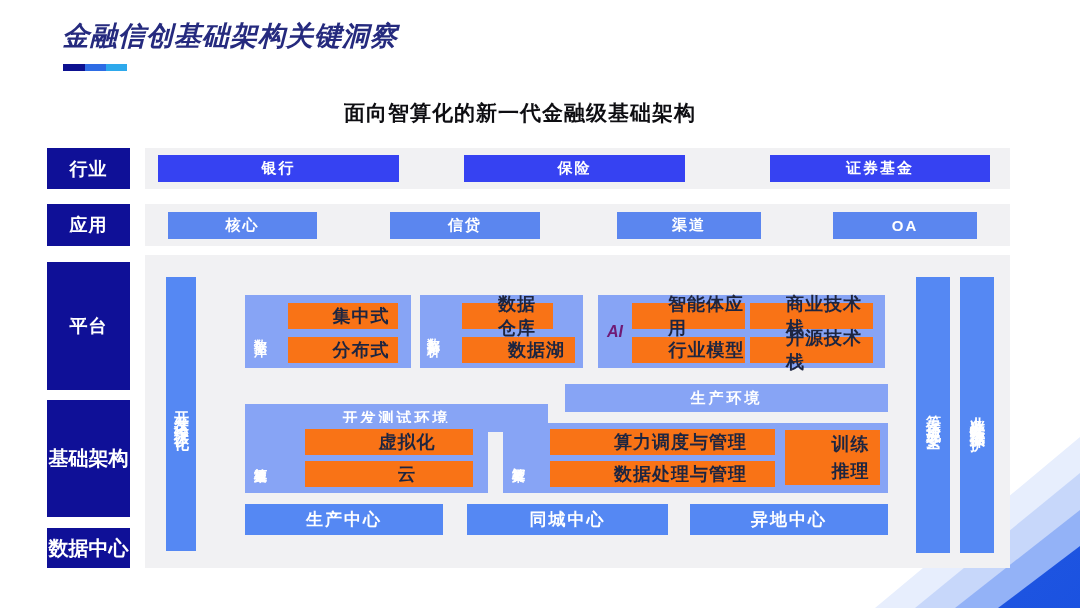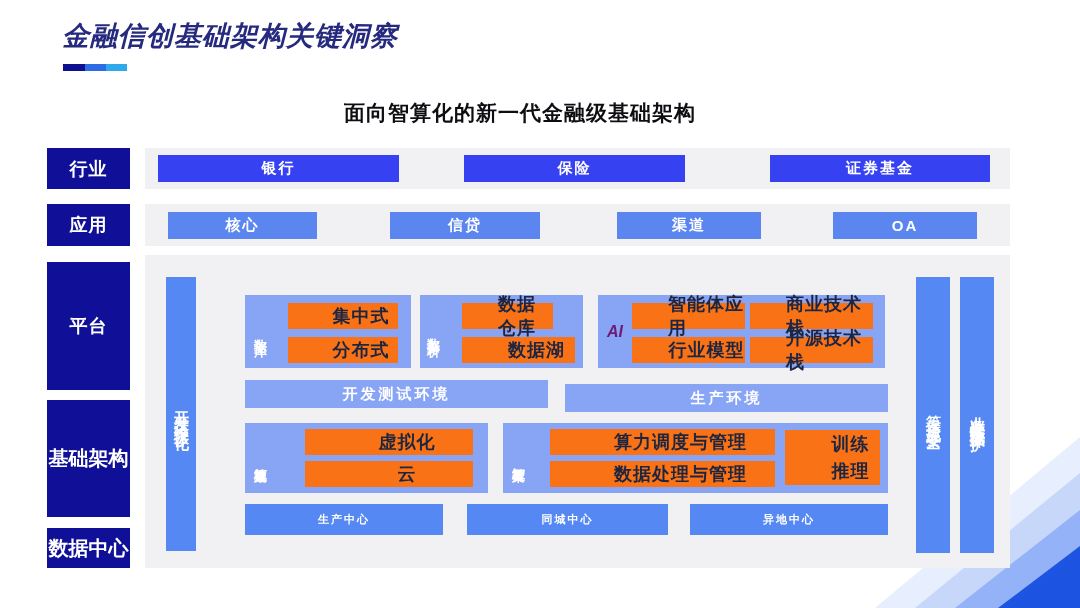--- a/index.html
+++ b/index.html
@@ -56,21 +56,21 @@
     background:#87a4f5;color:#fff;font-weight:bold;font-size:15px;z-index:2;
     display:flex;align-items:center;justify-content:center;letter-spacing:3px;
   }
   .vbar{
     background:#5588f3;color:#fff;z-index:2;
     display:flex;align-items:center;justify-content:center;
     writing-mode:vertical-rl;text-orientation:upright;
     font-weight:bold;font-size:15px;letter-spacing:4px;
   }
   .center-box{
-    background:#5588f3;color:#fff;font-weight:bold;font-size:11px;z-index:2;
+    background:#5588f3;color:#fff;font-weight:bold;font-size:17px;z-index:2;
     display:flex;align-items:center;justify-content:center;letter-spacing:2px;
   }
   .side-chip{white-space:pre-line;text-align:center;line-height:1.5;}
   
   .tri{position:absolute;left:0;top:0;width:1080px;height:608px;z-index:0;pointer-events:none;}
   .tri1{background:#e7eefd;clip-path:polygon(875px 608px,1080px 437px,1080px 608px);}
   .tri2{background:#c7d7fa;clip-path:polygon(915px 608px,1080px 473px,1080px 608px);}
   .tri3{background:#93b2f7;clip-path:polygon(955px 608px,1080px 510px,1080px 608px);}
   .tri4{background:linear-gradient(135deg,#4c80f2,#1b52e0);clip-path:polygon(998px 608px,1080px 546px,1080px 608px);}
 </style>
@@ -125,21 +125,21 @@
   </div>
 
   <div class="abs panel" style="left:598px;top:295px;width:287px;height:73px;">
     <span style="position:absolute;left:9px;top:0;bottom:0;display:flex;align-items:center;color:#701a75;font-weight:bold;font-size:16px;font-style:italic;">AI</span>
     <span class="chip" style="left:34px;top:8px;width:113px;height:26px;">智能体应用</span>
     <span class="chip" style="left:152px;top:8px;width:123px;height:26px;">商业技术栈</span>
     <span class="chip" style="left:34px;top:42px;width:113px;height:26px;">行业模型</span>
     <span class="chip" style="left:152px;top:42px;width:123px;height:26px;">开源技术栈</span>
   </div>
 
-  <div class="abs envbar" style="left:245px;top:380px;width:303px;height:28px;">开发测试环境</div>
+  <div class="abs envbar" style="left:245px;top:404px;width:303px;height:28px;">开发测试环境</div>
   <div class="abs envbar" style="left:565px;top:384px;width:323px;height:28px;">生产环境</div>
 
   <div class="abs panel" style="left:245px;top:423px;width:243px;height:70px;">
     <span class="vlabel" style="left:6px;letter-spacing:0;">通算框架</span>
     <span class="chip" style="left:60px;top:6px;width:168px;height:26px;">虚拟化</span>
     <span class="chip" style="left:60px;top:38px;width:168px;height:26px;">云</span>
   </div>
 
   <div class="abs panel" style="left:503px;top:423px;width:385px;height:70px;">
     <span class="vlabel" style="left:6px;letter-spacing:0;">智算框架</span>

